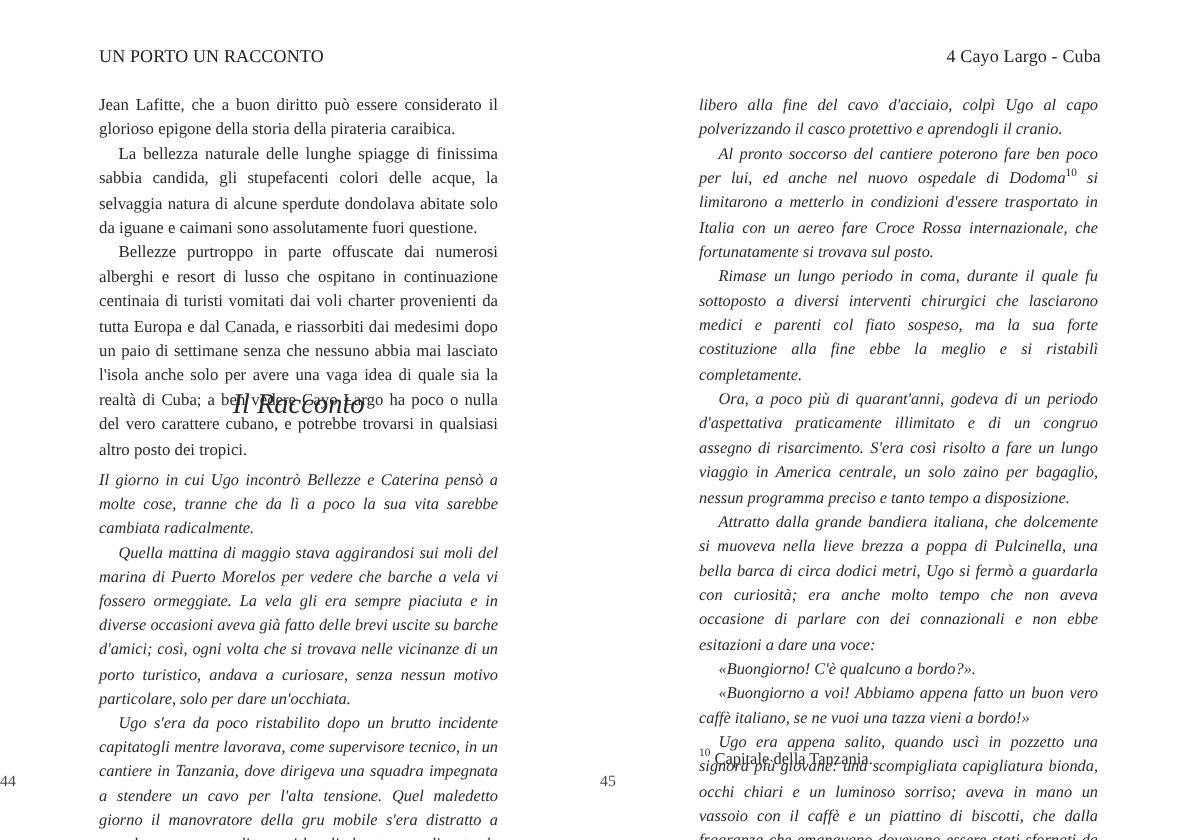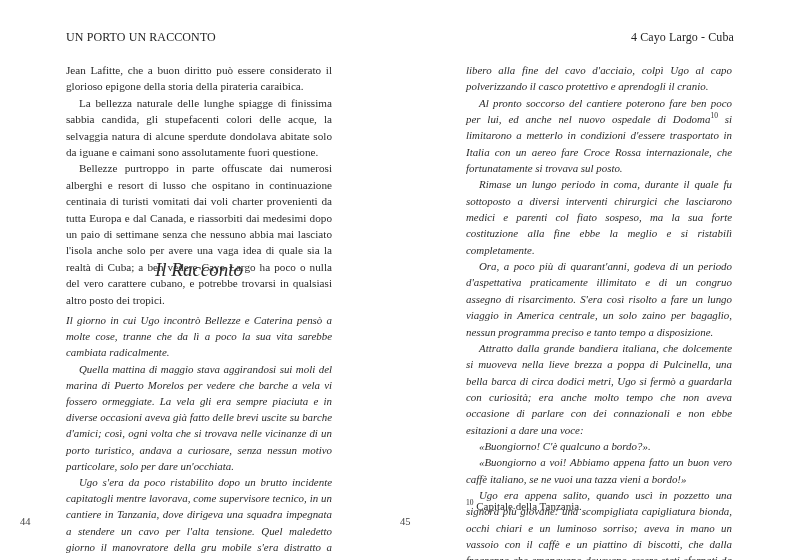--- a/index.html
+++ b/index.html
@@ -1,21 +1,21 @@
 <!DOCTYPE html>
 <html><head>
 <meta charset="utf-8">
 <style>
   html, body { margin:0; padding:0; }
   body {
     width:800px; height:560px; background:#ffffff; overflow:hidden; position:relative;
     font-family:"Liberation Serif", "DejaVu Serif", serif; color:#2a2a2a;
   }
   .page { position:absolute; top:0; width:400px; height:560px; }
-  .page.left { left:0;padding-left:20px; }
+  .page.left { left:0; }
   .page.right { left:400px; }
   .running-head {
     position:absolute; top:30px; font-size:12px; letter-spacing:0.1px; color:#222;
   }
   .left .running-head { left:66px; }
   .right .running-head { right:66px; }
   .body {
     position:absolute; left:66px; width:266px; font-size:11.2px; line-height:16.4px;
     text-align:justify; hyphens:auto;
   }

